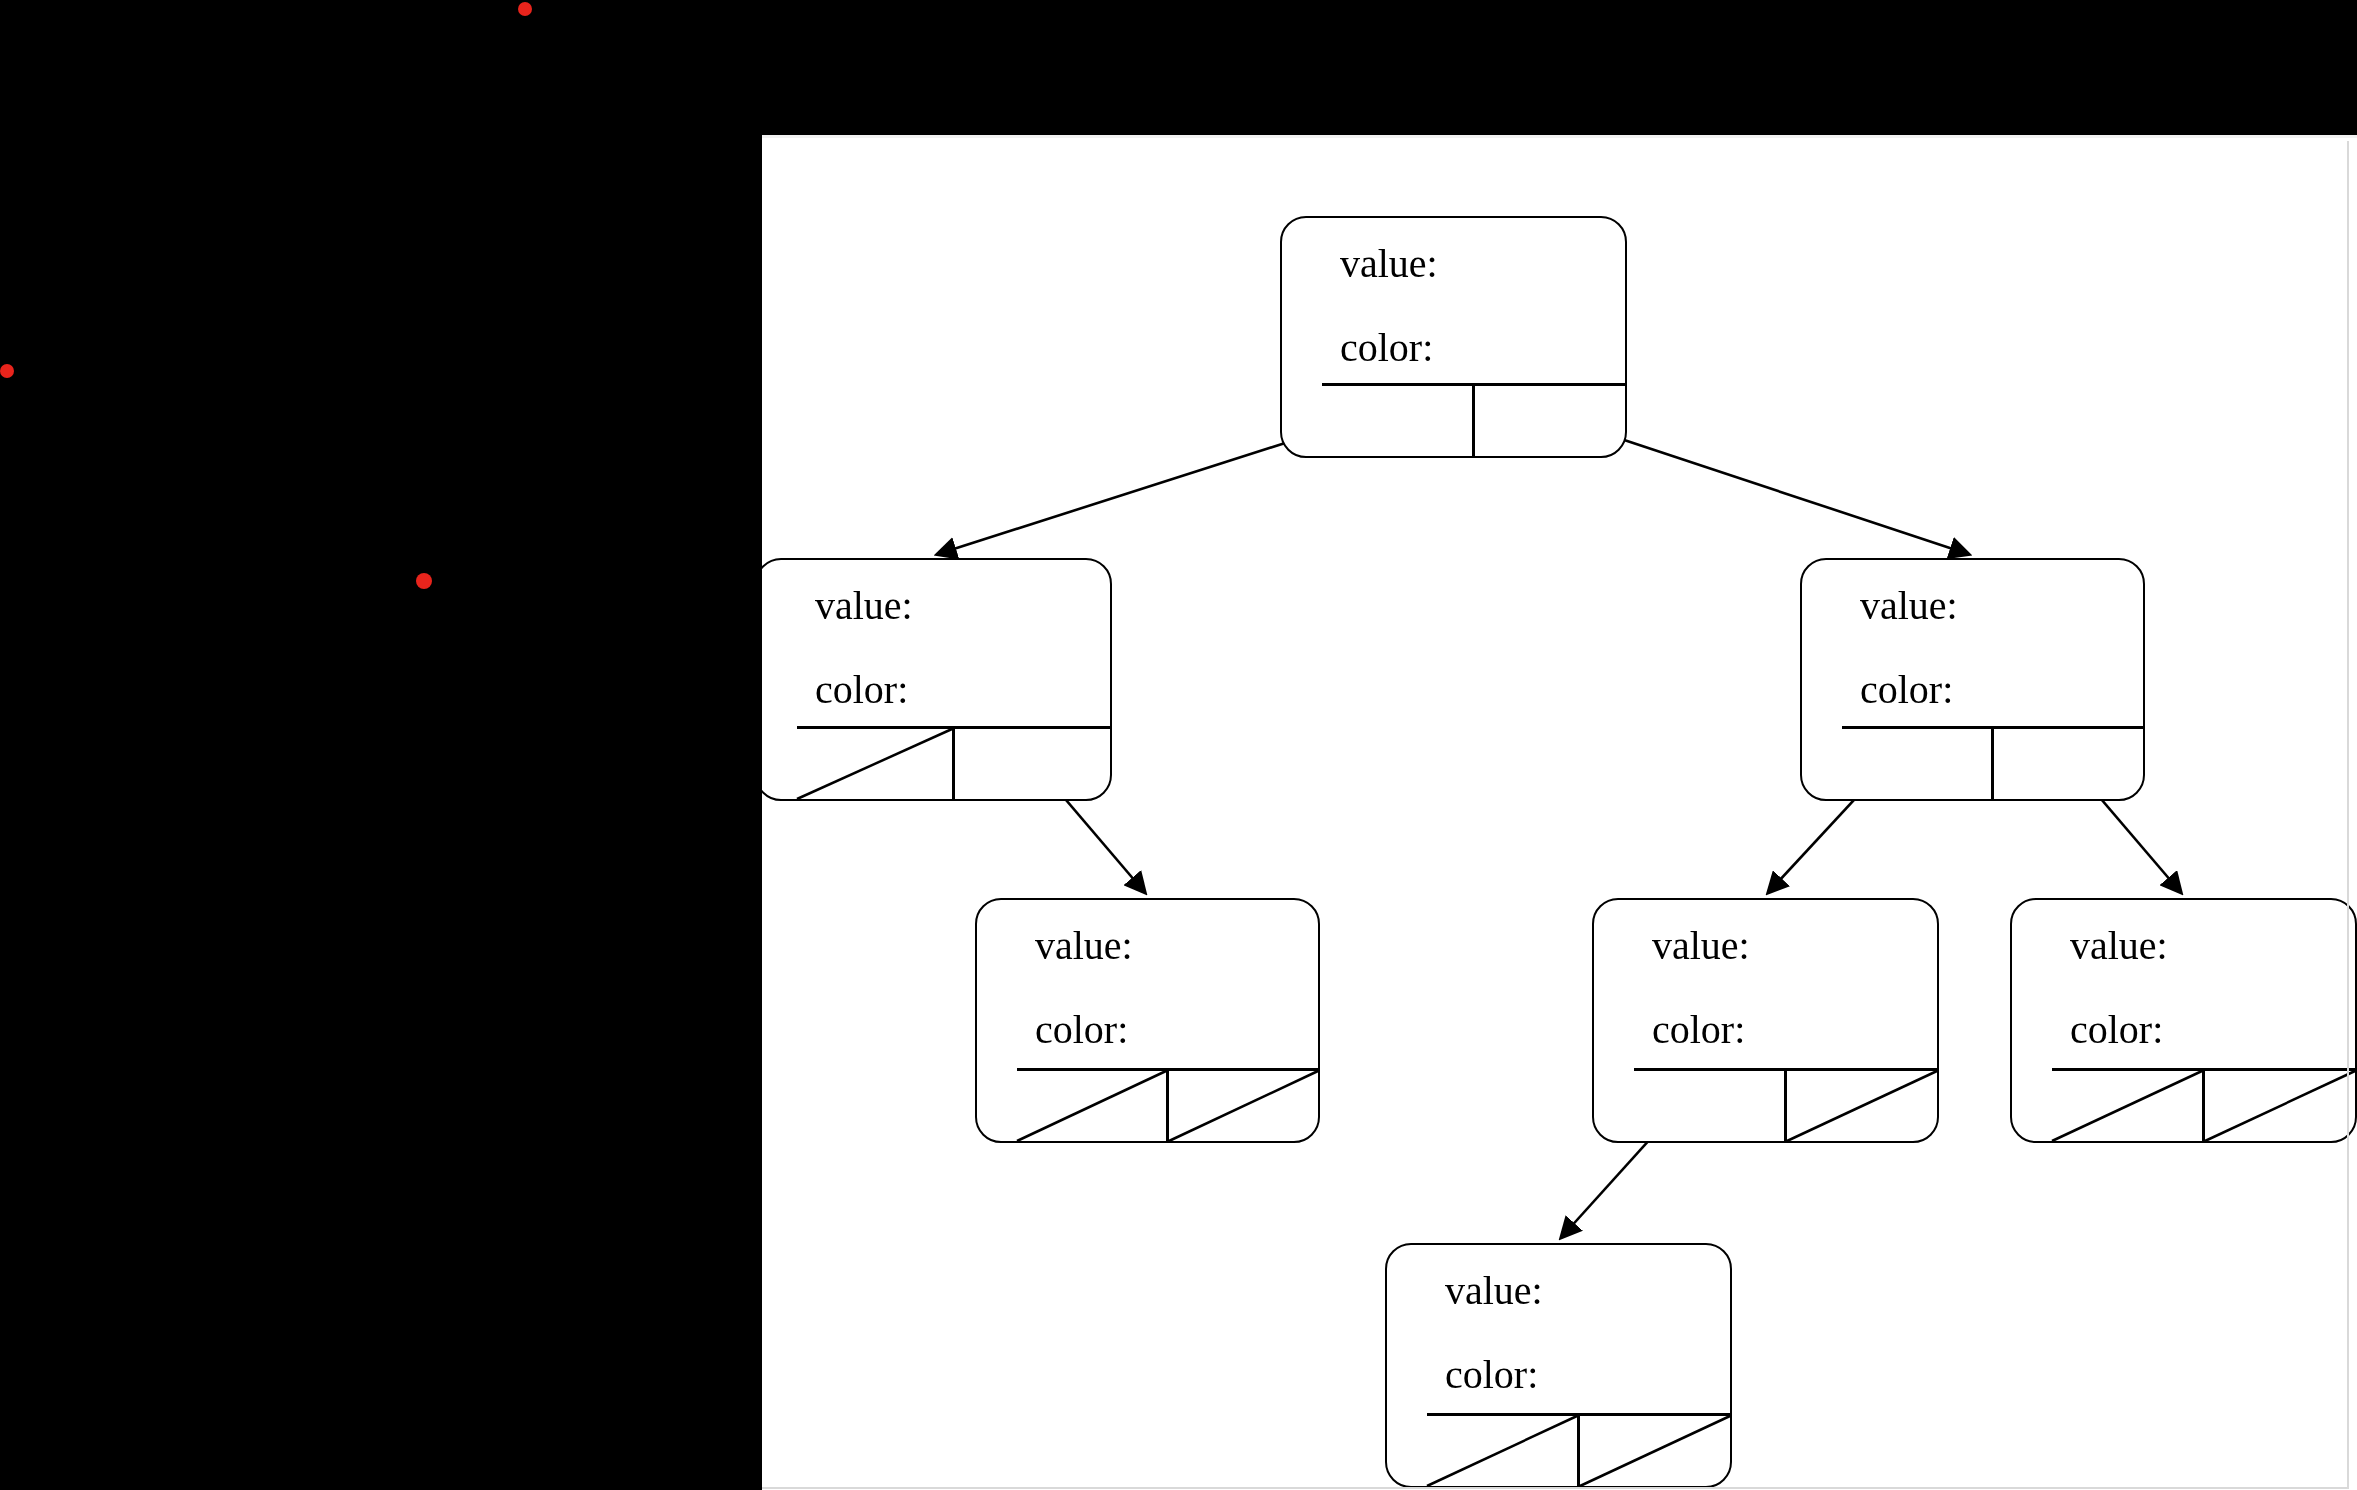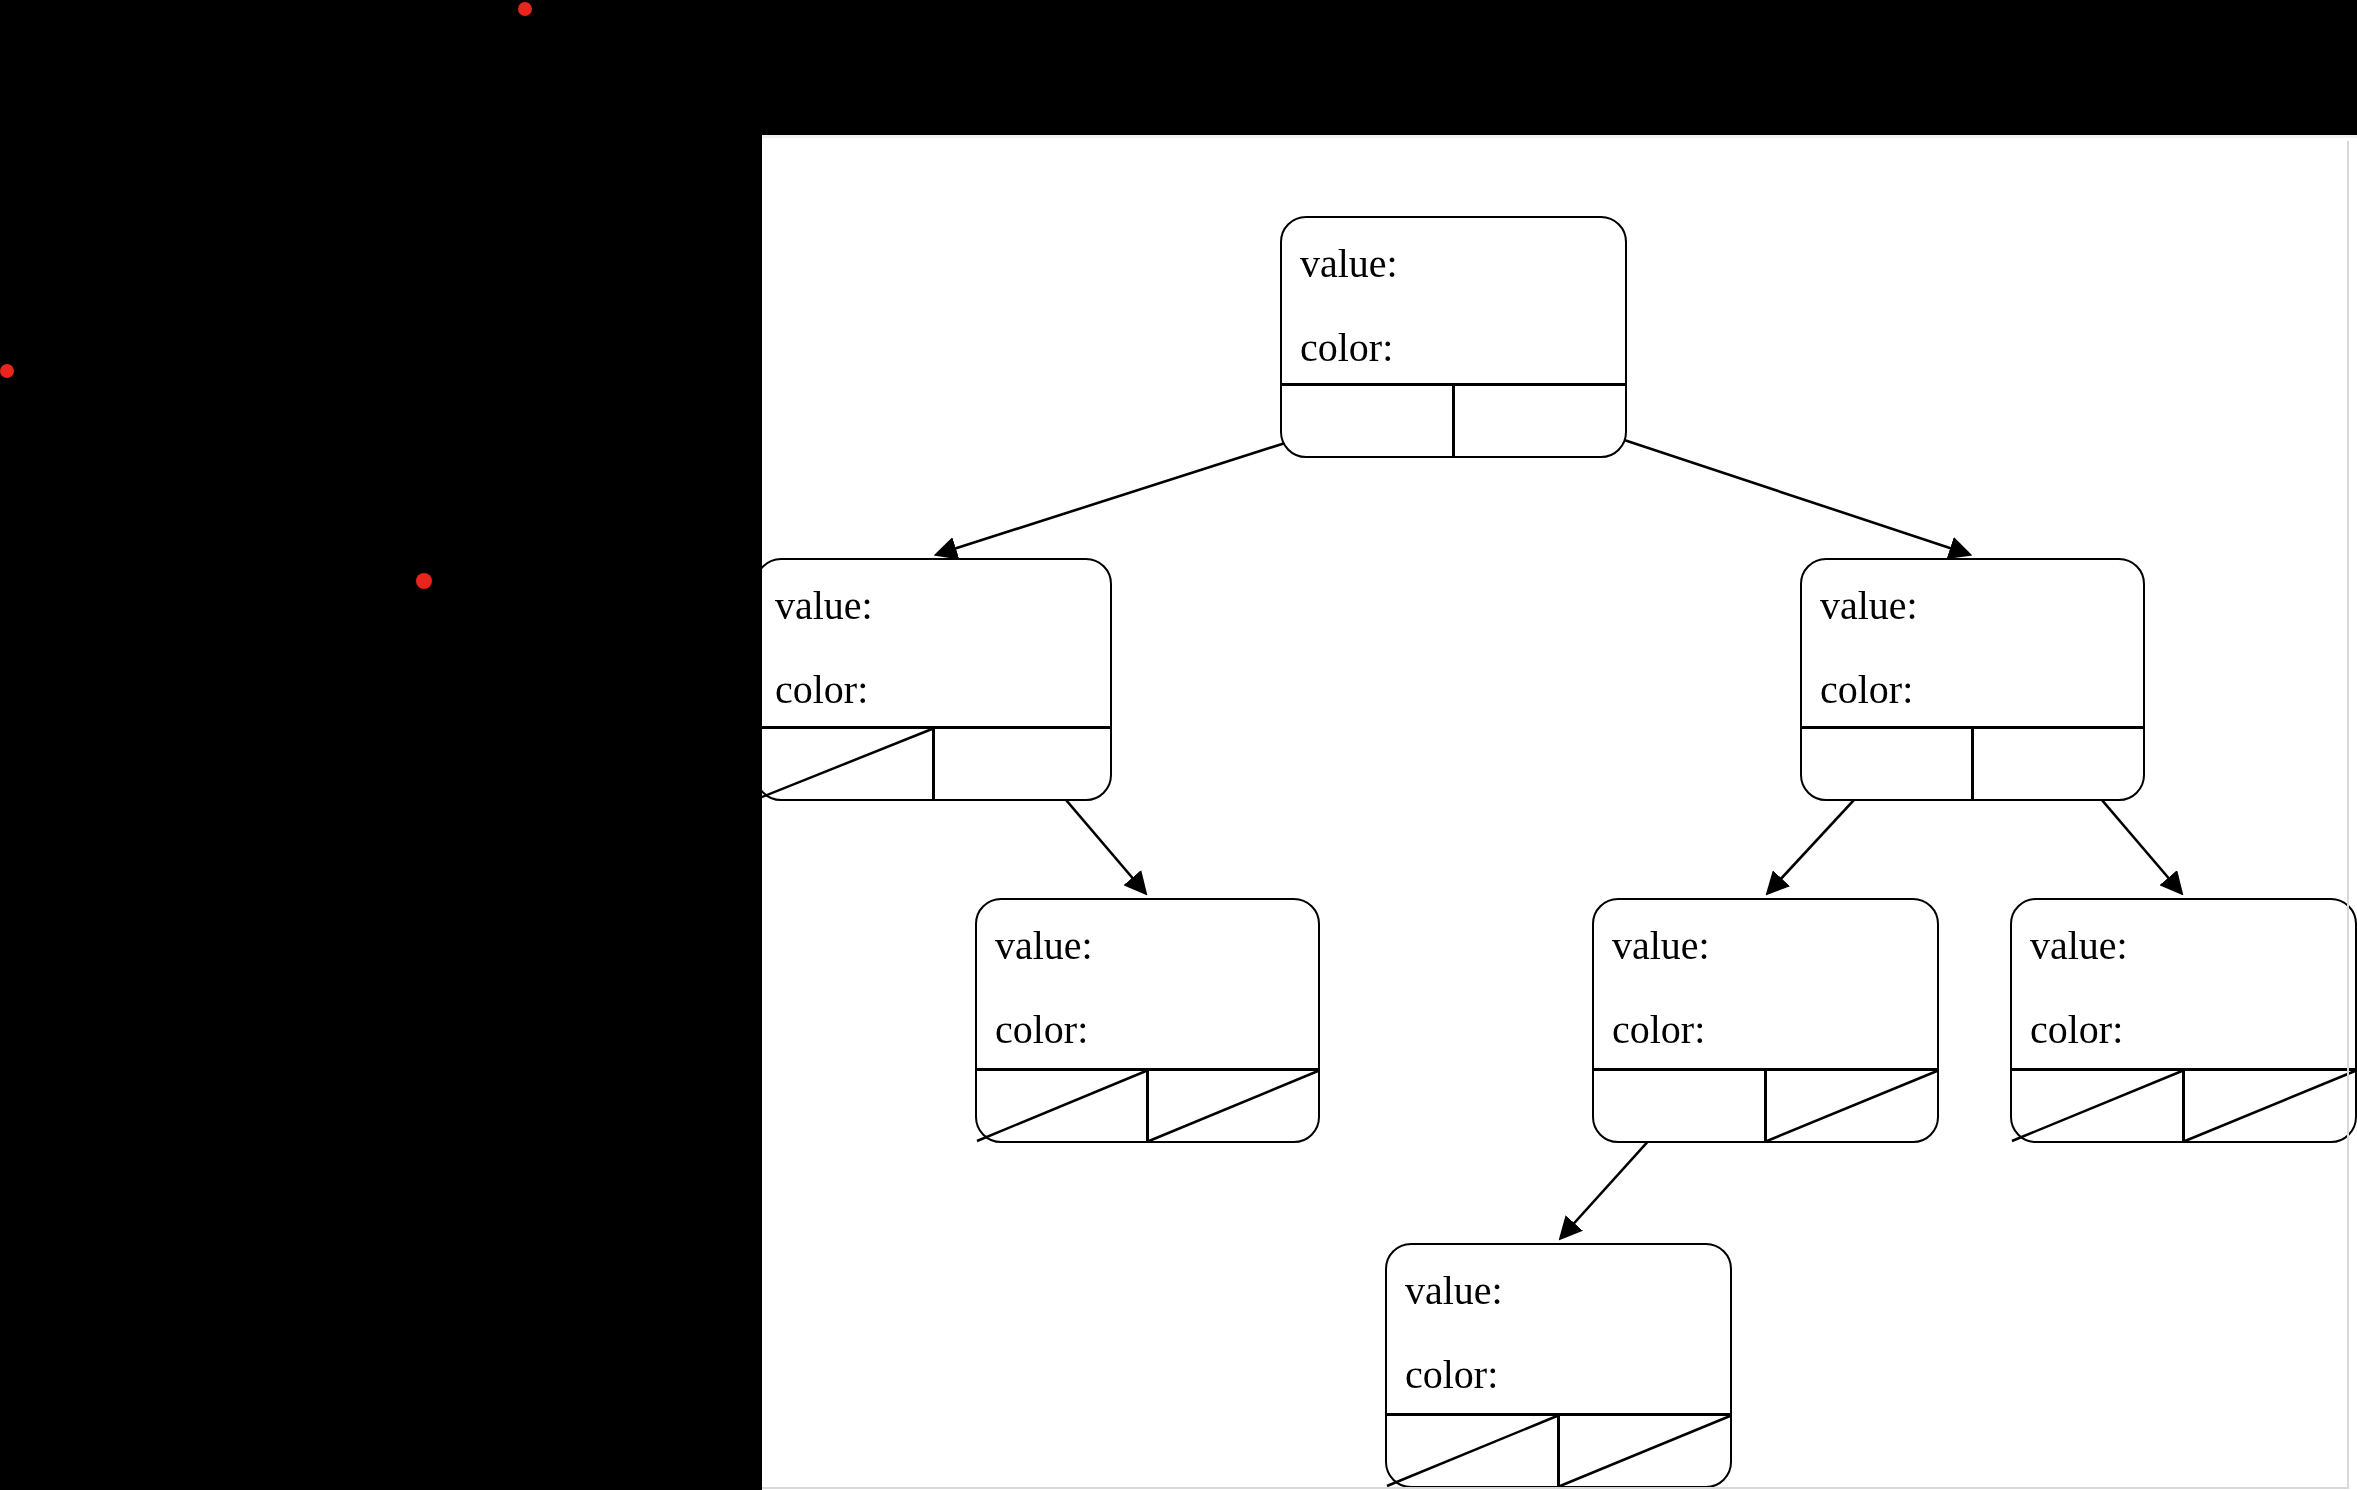--- a/index.html
+++ b/index.html
@@ -66,20 +66,21 @@
   }
   
   .tree-node {
     position: absolute;
     box-sizing: border-box;
     background: #ffffff;
     border: 2.5px solid #000000;
     border-radius: 26px;
     display: flex;
     flex-direction: column;
+    padding-left: 40px;
   }
   .node-fields {
     flex: 1 1 auto;
     padding: 26px 0 0 18px;
     box-sizing: border-box;
   }
   .node-field {
     font-size: 40px;
     line-height: 1.0;
     color: #000000;

